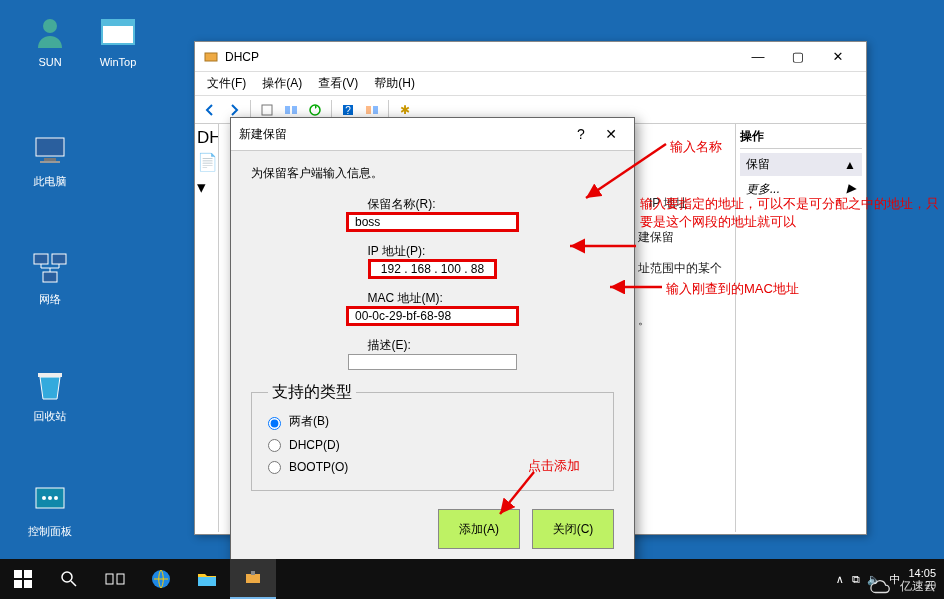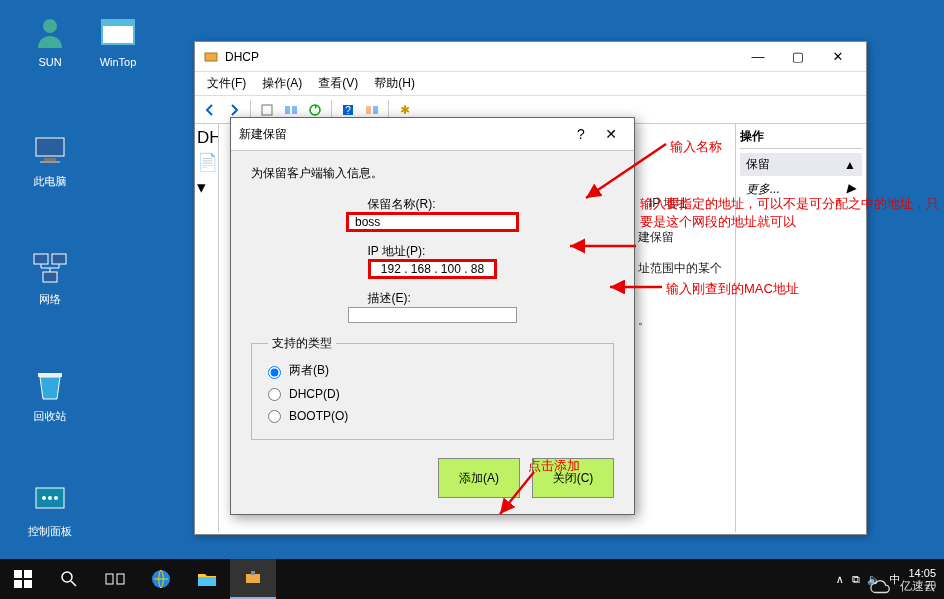--- a/index.html
+++ b/index.html
@@ -39,21 +39,21 @@
     .dialog-tbtn { width: 30px; height: 26px; display: flex; align-items: center; justify-content: center; cursor: pointer; font-size: 14px; }
     .dialog-body { padding: 14px 20px 16px; font-size: 12px; }
     .dialog-intro { margin-bottom: 14px; }
     .form-row { display: flex; align-items: center; margin-bottom: 12px; flex-direction: column; }
     .form-label { width: 130px; }
     .form-input { flex: 1; height: 22px; border: 1px solid #999; padding: 0 6px; font-size: 12px; background: #fff; }
     .ip-input { flex: 1; height: 22px; border: 1px solid #999; background: #fff; display: flex; align-items: center; padding: 0 10px; font-size: 12px; justify-content: space-around; }
     .highlight-box { border: 2px solid #e60000 !important; box-shadow: 0 0 0 1px #e60000; position: relative; }
     
     .fieldset { border: 1px solid #bbb; padding: 10px 16px 8px; margin-top: 8px; }
-    .fieldset legend { font-size: 12px; padding: 0 4px; }
+    .fieldset legend { font-size: 16px; padding: 0 4px; }
     .radio-row { margin-bottom: 8px; display: flex; align-items: flex-end; gap: 8px; }
     .radio-row input { margin: 0; }
     
     .dialog-buttons { display: flex; justify-content: flex-end; gap: 12px; margin-top: 18px; }
     .btn { width: 82px; height: 40px; border: 1px solid #888; background: #bef264; font-size: 12px; cursor: pointer; }
     
     
     .annotation { position: absolute; color: #e60000; font-size: 13px; font-weight: normal; pointer-events: none; }
     .arrow { position: absolute; pointer-events: none; }
     
@@ -232,20 +232,24 @@
 
     <div class="form-row">
       <div class="form-label">保留名称(R):</div>
       <input class="form-input highlight-box" value="boss" style="">
     </div>
     <div class="form-row">
       <div class="form-label">IP 地址(P):</div>
       <div class="ip-input highlight-box">
           <span>192 . 168 . 100 . 88</span>
         </div>
+    </div>
+    <div class="form-row">
+      <div class="form-label">MAC 地址(M):</div>
+      <input class="form-input highlight-box" value="00-0c-29-bf-68-98" style="">
     </div>
     <div class="form-row">
       <div class="form-label">描述(E):</div>
       <input class="form-input" value="" style="">
     </div>
 
     <fieldset class="fieldset">
       <legend>支持的类型</legend>
       <div class="radio-row">
         <input type="radio" name="st" checked="" style="">

